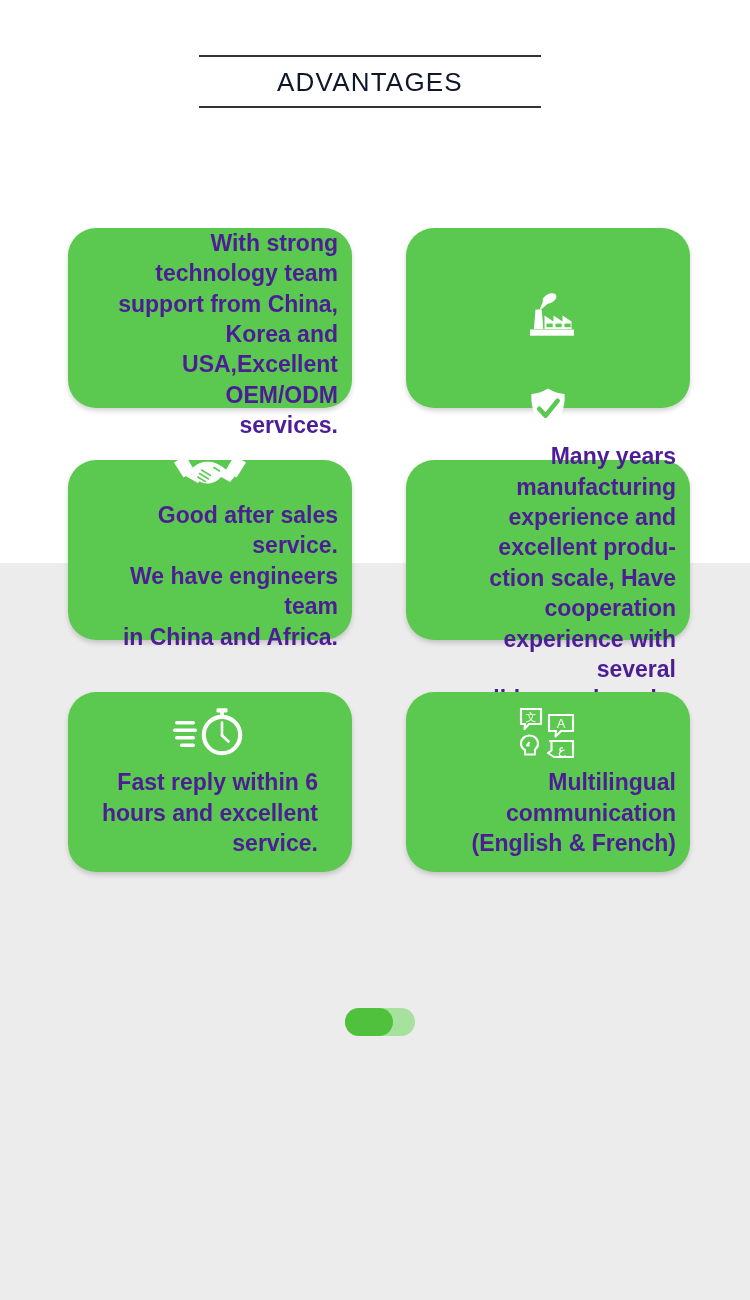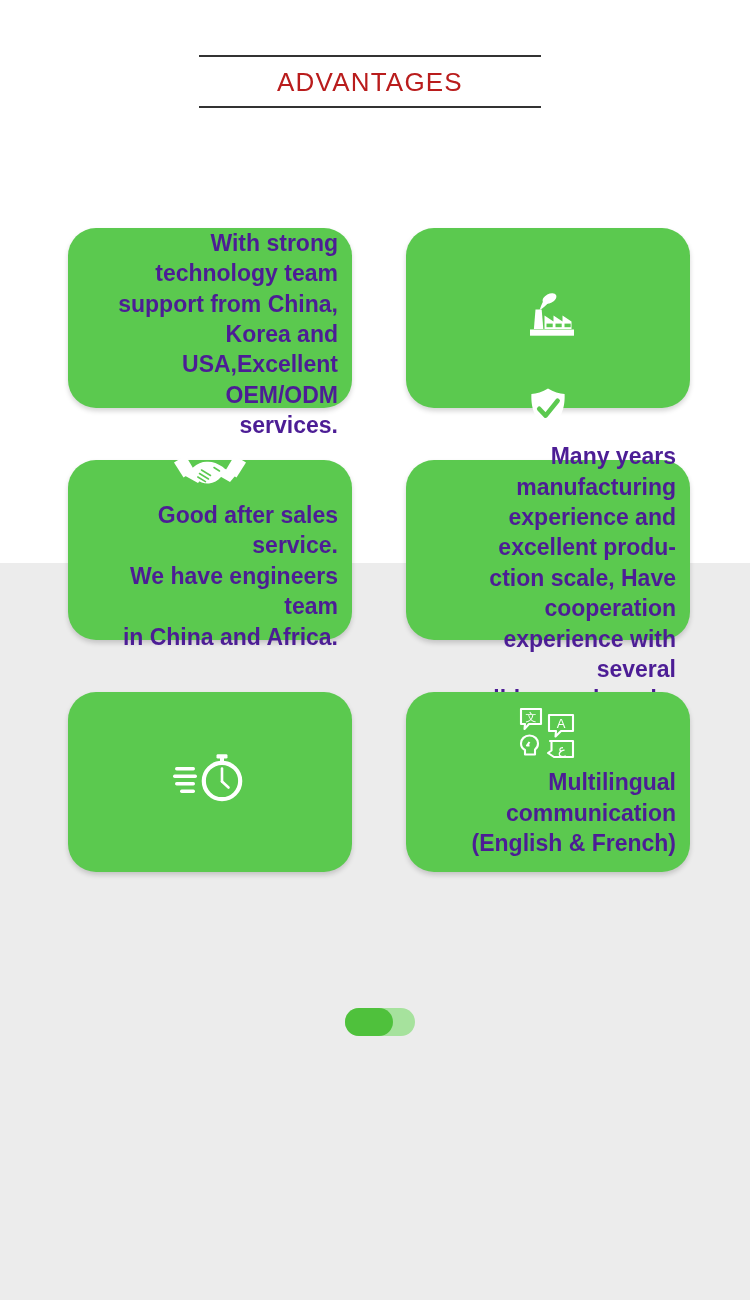--- a/index.html
+++ b/index.html
@@ -38,21 +38,21 @@
     text-align: center;
   }
   .rule {
     width: 342px;
     height: 2px;
     background: #333333;
   }
   #page-title {
     font-size: 26px;
     letter-spacing: 1.2px;
-    color: #b91c1c;
+    color: #0f172a;
     font-weight: 400;
     padding: 12px 0 11px 0;
     line-height: 1;
     font-family: "Liberation Sans", sans-serif;
   }
 
   
   #cards {
     position: absolute;
     left: 68px;
@@ -234,20 +234,23 @@
 
           <rect x="43.5" y="1.2" width="11" height="4.4" rx="1.4" fill="#ffffff"></rect>
           <rect x="47.0" y="5.0" width="4" height="4.0" fill="#ffffff"></rect>
 
           <circle cx="49" cy="28" r="18.2" fill="none" stroke="#ffffff" stroke-width="4.2"></circle>
 
           <path d="M49 15.5 V28.5" stroke="#ffffff" stroke-width="2.6" stroke-linecap="round" fill="none"></path>
           <path d="M49 28.5 L55.5 34.5" stroke="#ffffff" stroke-width="2.6" stroke-linecap="round" fill="none"></path>
         </svg>
       </span>
+      <div class="card-text">Fast reply within 6
+hours and excellent
+service.</div>
     </div>
 
     <div class="card">
       <span class="card-icon">
         <svg width="62" height="52" viewBox="0 0 62 52" aria-hidden="true">
           <g fill="none" stroke="#ffffff" stroke-width="2.1" stroke-linejoin="round">
 
             <path d="M4 2 H24 V17 H12 L7.5 22 L8 17 H4 Z"></path>
 
             <path d="M32 8 H56 V24 H44 L38.5 29.5 L39 24 H32 Z"></path>

